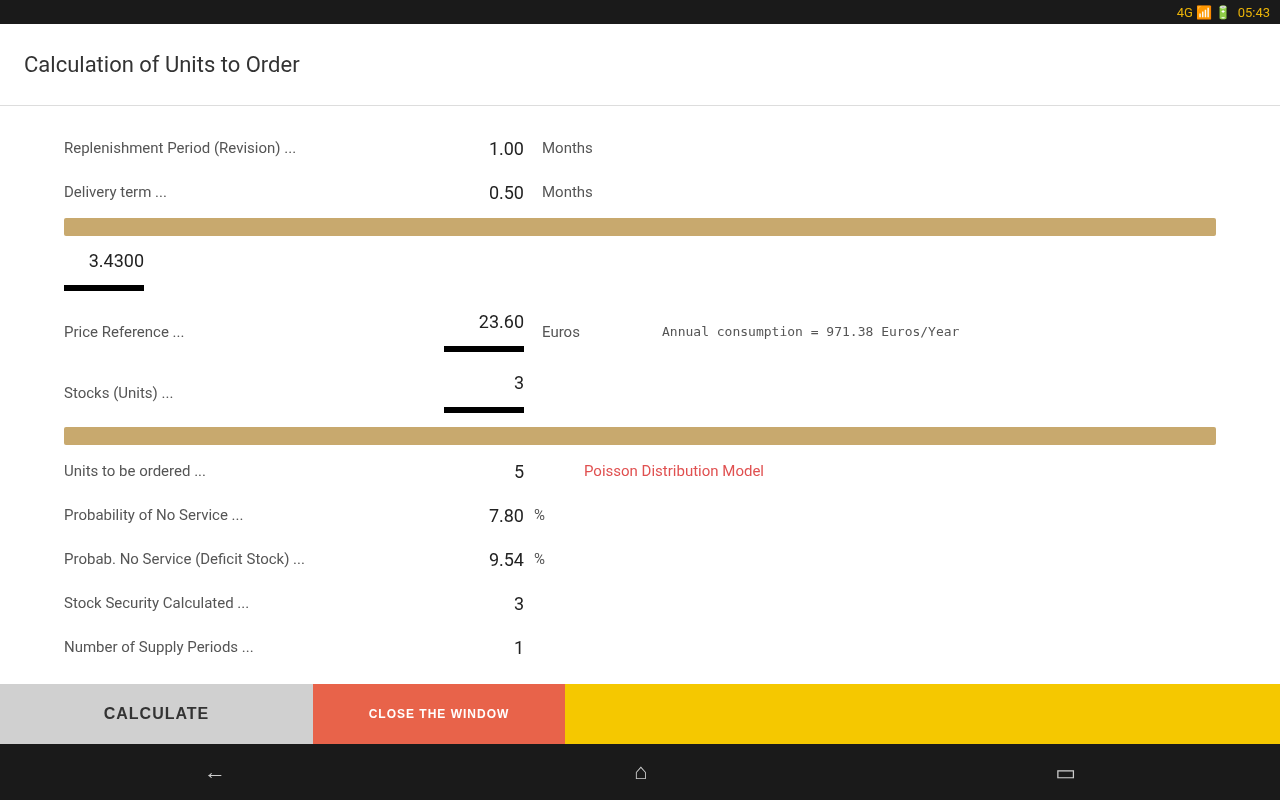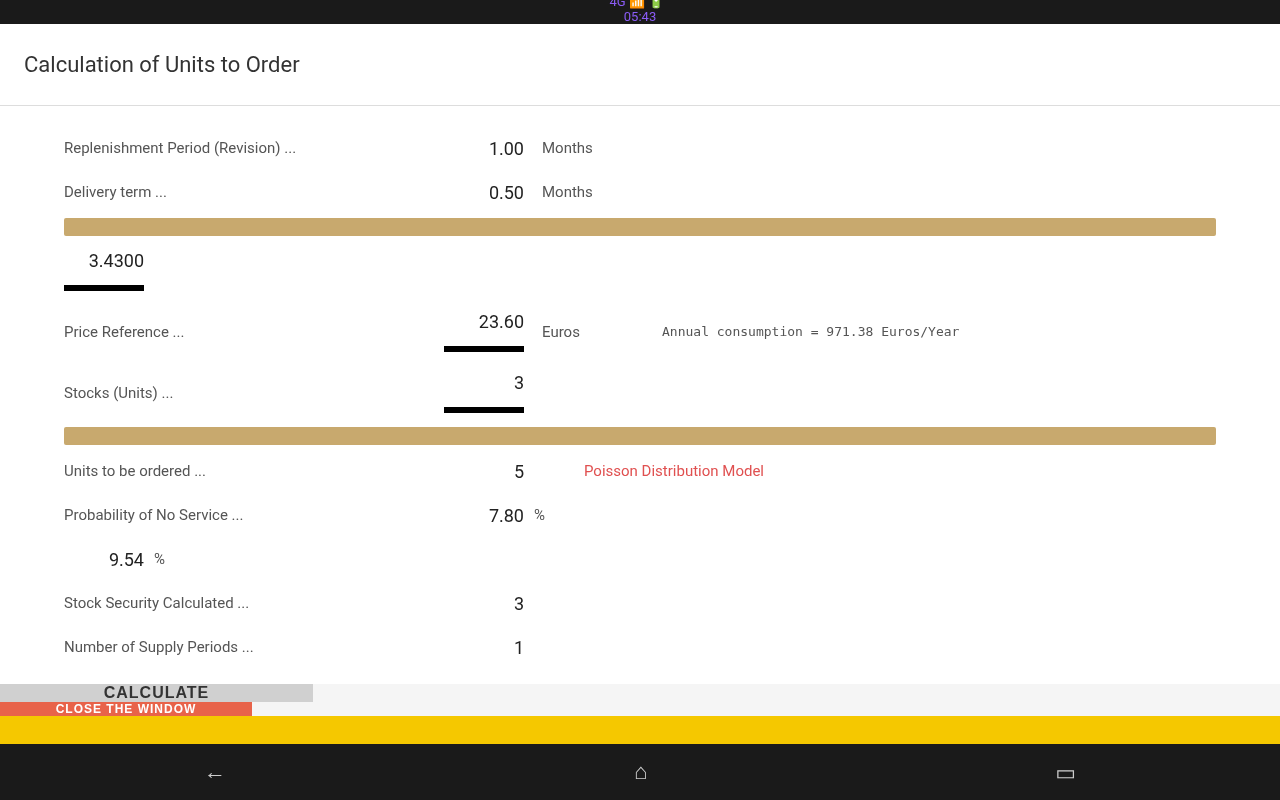--- a/index.html
+++ b/index.html
@@ -14,24 +14,23 @@
     }
 
     
     .status-bar {
       background: #1a1a1a;
       height: 24px;
       display: flex;
       align-items: center;
       justify-content: flex-end;
       padding: 0 10px;
-      color: #8b5cf6;
+      color: #eab308;
       font-size: 13px;
       flex-shrink: 0;
-      flex-direction: column;
     }
 
     
     .app-header {
       background: #ffffff;
       padding: 28px 24px;
       border-bottom: 1px solid #ddd;
       flex-shrink: 0;
     }
     .app-title {
@@ -107,21 +106,20 @@
       background: #c8a96e;
       margin: 4px 0;
       border-radius: 2px;
     }
 
     
     .bottom-buttons {
       display: flex;
       height: 60px;
       flex-shrink: 0;
-      flex-direction: column;
     }
 
     .btn-calculate {
       background: #d0d0d0;
       border: none;
       color: #333;
       font-size: 16px;
       font-weight: 600;
       letter-spacing: 1px;
       width: 313px;
@@ -215,20 +213,21 @@
     <span class="field-model">Poisson Distribution Model</span>
   </div>
 
   <div class="field-row">
     <span class="field-label">Probability of No Service ...</span>
     <span class="field-value">7.80</span>
     <span class="field-percent">%</span>
   </div>
 
   <div class="field-row">
+    <span class="field-label">Probab. No Service (Deficit Stock) ...</span>
     <span class="field-value">9.54</span>
     <span class="field-percent">%</span>
   </div>
 
   <div class="field-row">
     <span class="field-label">Stock Security Calculated ...</span>
     <span class="field-value">3</span>
   </div>
 
   <div class="field-row">

